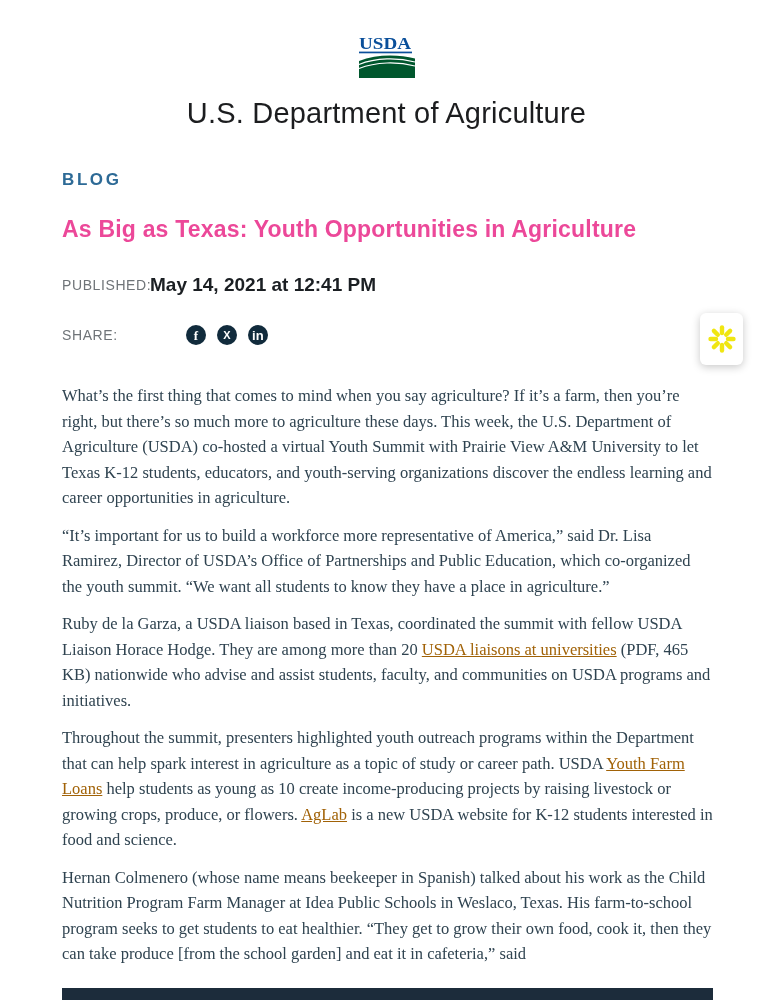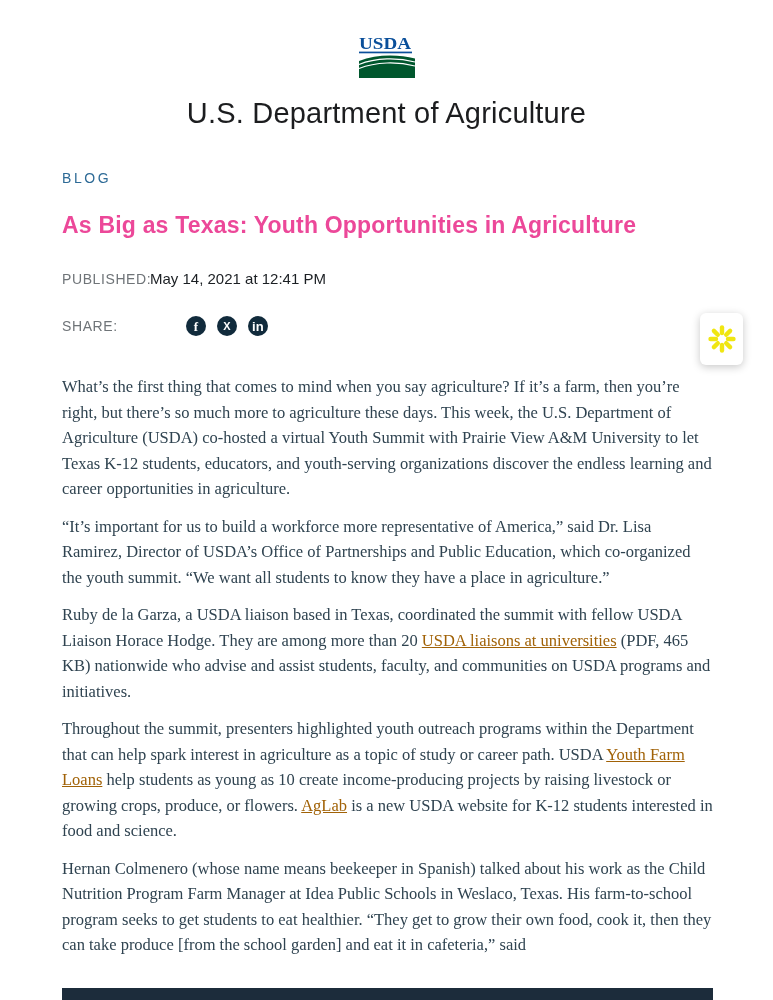--- a/index.html
+++ b/index.html
@@ -25,22 +25,22 @@
     font-size: 29px;
     color: #1c1d1f;
     letter-spacing: 0.2px;
   }
 
   
   .main-col { padding: 0 60px 0 62px; }
 
   .eyebrow {
     margin-top: 40px;
-    font-size: 14px;
-    font-weight: normal;
+    font-size: 17px;
+    font-weight: bold;
     letter-spacing: 2.6px;
     color: #2d6a96;
   }
   .page-title {
     margin-top: 24px;
     font-size: 23px;
     line-height: 30px;
     font-weight: bold;
     color: #ec4899;
     letter-spacing: 0.2px;
@@ -49,21 +49,21 @@
   .meta { margin-top: 30px; }
   .meta-row { display: flex; align-items: center; }
   .meta-row + .meta-row { margin-top: 29px; gap: 36px; }
   .meta-label {
     width: 88px;
     flex: 0 0 88px;
     font-size: 14px;
     letter-spacing: 0.6px;
     color: #6f7478;
   }
-  .meta-value { font-size: 15px; color: #1b1f23; }
+  .meta-value { font-size: 19px; color: #1b1f23; font-weight: bold; }
 
   .share-icons { display: flex; gap: 11px; }
   .share-icon {
     width: 20px; height: 20px;
     border-radius: 50%;
     background: #112b3c;
     color: #ffffff;
     display: flex; align-items: center; justify-content: center;
     font-size: 10px; font-weight: bold;
     cursor: pointer;

